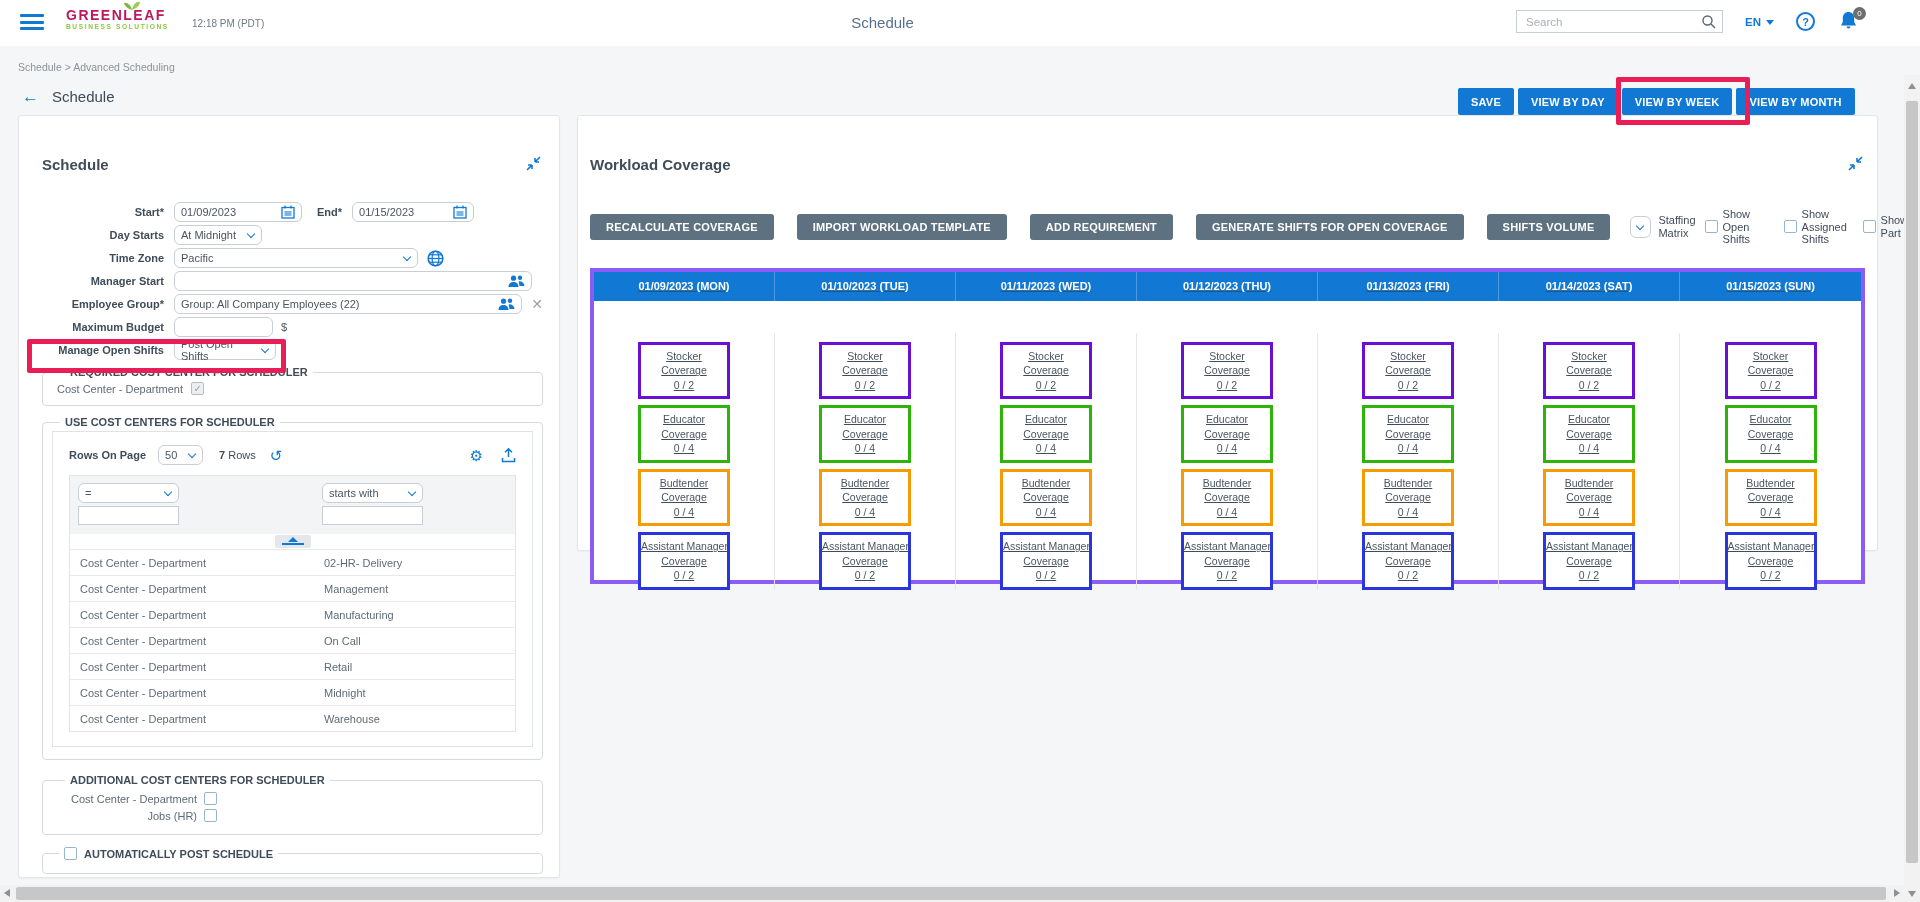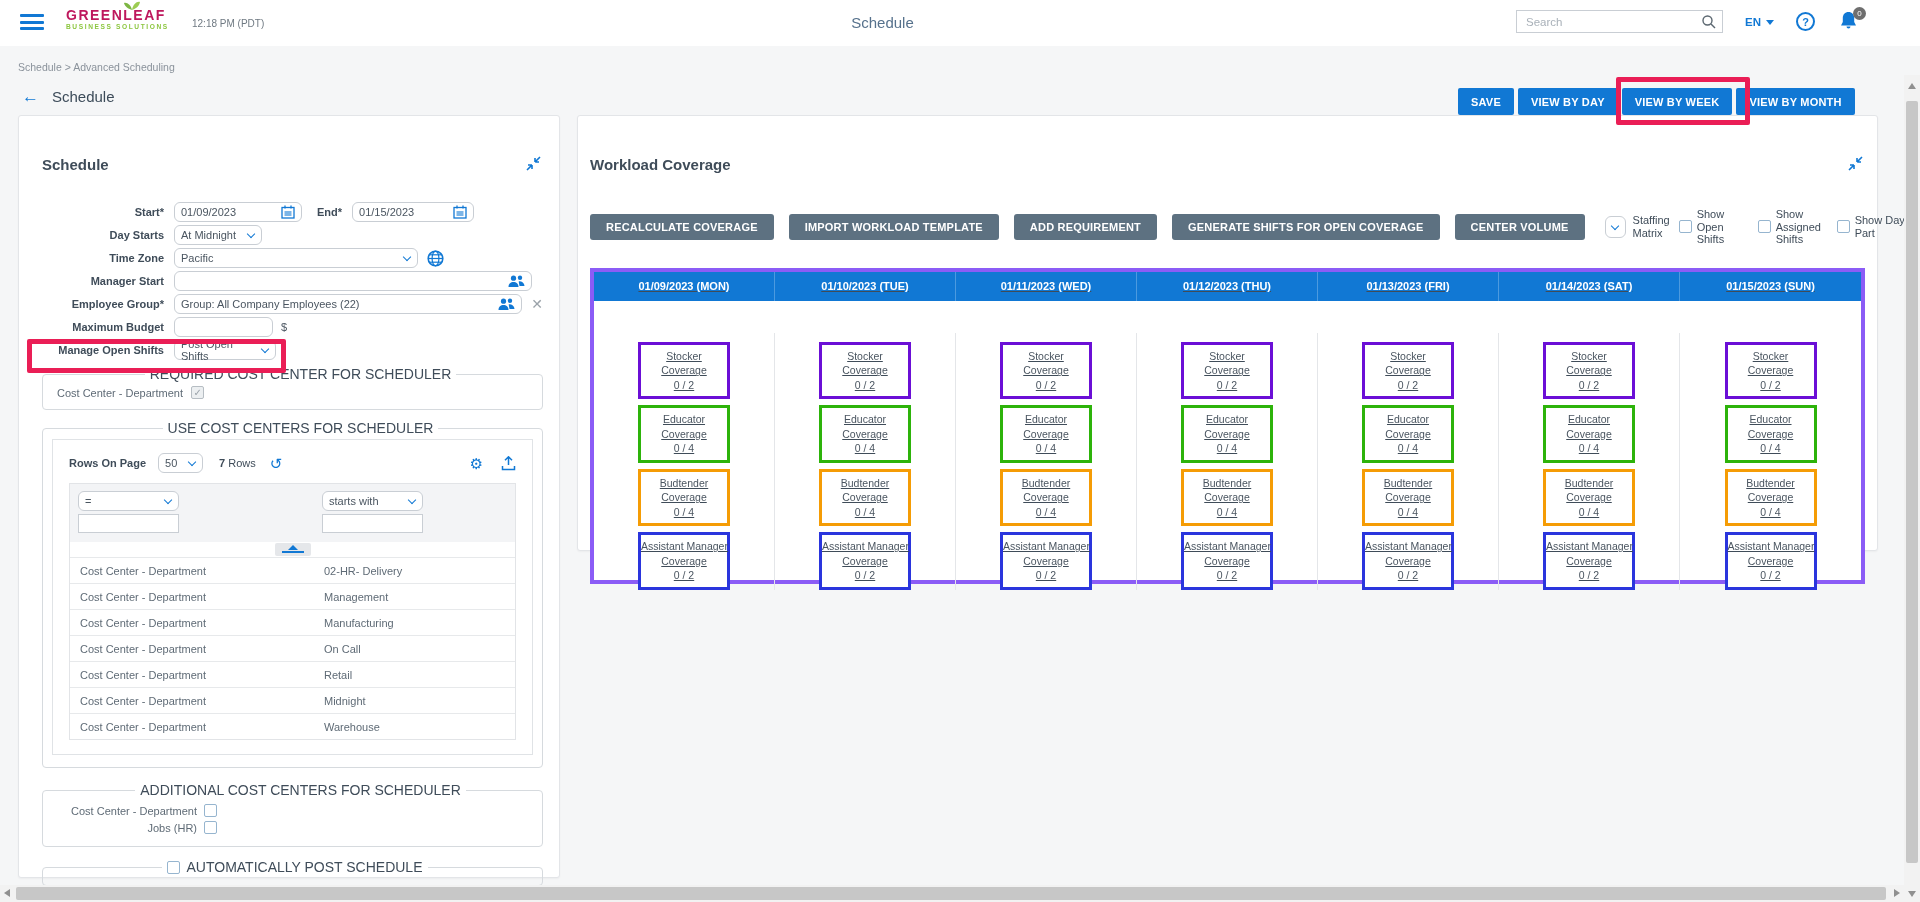--- a/index.html
+++ b/index.html
@@ -70,21 +70,21 @@
   .sel-mos{width:102px;}
   .dollar{margin-left:8px;color:#4a5560;}
   .clear-x{margin-left:9px;color:#9aa2a9;font-size:14px;cursor:pointer;line-height:1;}
   .ic-btn{flex:none;cursor:pointer;display:inline-flex;}
   
   .cb{width:13px;height:13px;border:1px solid #96b5cf;border-radius:2px;background:#fff;flex:none;position:relative;cursor:pointer;}
   .cb.checked-disabled{background:#eceff1;border-color:#b6bdc3;cursor:default;}
   .cb.checked-disabled::after{content:"\2713";color:#9aa2a9;font-size:10px;position:absolute;left:1.5px;top:-0.5px;}
   
   fieldset{border:1px solid #d6dade;border-radius:4px;margin:0;padding:2px 14px 8px;}
-  legend{font-size:14px;font-weight:normal;color:var(--text);padding:0 5px;margin-left:8px;text-align:center;}
+  legend{font-size:11px;font-weight:bold;color:var(--text);padding:0 5px;margin-left:8px;}
   .fs-item{display:flex;align-items:center;font-size:11px;color:var(--muted);padding:2px 0;gap:8px;}
   .fs-required{margin-top:6px;}
   .fs-use{margin-top:10px;padding:0 9px 12px;}
   .tbl-wrap{border:1px solid #e0e3e6;margin-top:3px;padding:12px 16px 14px;}
   .tbl-controls{display:flex;align-items:center;height:22px;font-size:11px;}
   .tc-label{font-weight:bold;}
   .pg-sel{width:45px;margin-left:12px;}
   .rows-count{margin-left:16px;color:var(--text);}
   .refresh-ic{margin-left:14px;color:var(--accent);font-size:15px;cursor:pointer;line-height:1;}
   .gear-ic{color:var(--accent);font-size:15px;cursor:pointer;line-height:1;}
@@ -104,21 +104,21 @@
   .trow{display:flex;height:26px;align-items:center;border-top:1px solid #e7e9eb;color:var(--muted);cursor:pointer;}
   .td1{width:244px;padding-left:10px;}
   .td2{flex:1;padding-left:10px;}
   .fs-add{margin-top:14px;padding:4px 14px 10px;}
   .add-item{display:flex;align-items:center;padding:2px 0;font-size:11px;color:var(--muted);}
   .add-label{width:140px;text-align:right;margin-right:7px;}
   .fs-auto{margin-top:12px;height:27px;padding:0 14px;}
   .legend-flex{display:flex;align-items:center;gap:7px;margin-left:2px;}
   
   .wl-toolbar{margin-top:35px;display:flex;align-items:center;}
-  .wl-btns{display:flex;gap:15px;}
+  .wl-btns{display:flex;gap:23px;}
   .gray-btn{background:var(--slate);color:#fff;border:none;border-radius:3px;height:26px;font:bold 11px "Liberation Sans",sans-serif;padding:0 16px;letter-spacing:.2px;cursor:pointer;white-space:nowrap;}
   .staff-select{width:250px;height:22px;margin-left:20px;}
   .staff-label{font-size:11px;color:var(--text);margin-left:7px;width:46px;line-height:1.2;}
   .show-group{display:flex;align-items:center;margin-left:9px;gap:5px;font-size:11px;color:var(--text);cursor:pointer;}
   .show-label{width:52px;line-height:1.15;}
   .cal{margin-top:22px;border:4px solid #8b5cf6;text-decoration:underline;}
   .cal-head{display:grid;grid-template-columns:repeat(7,1fr);background:var(--accent);height:29px;}
   .day-head{display:flex;align-items:center;justify-content:center;color:#fff;font-weight:bold;font-size:11px;border-right:1px solid rgba(255,255,255,.25);}
   .day-head:last-child{border-right:none;}
   .cal-body{display:grid;grid-template-columns:repeat(7,1fr);height:247px;background:#fff;margin-top:32px;}
@@ -407,21 +407,21 @@
       <path d="M14 1 L9 6 M9 6 L9 2 M9 6 L13 6" stroke="#1178d4" stroke-width="1.6" fill="none"></path>
     </svg>
   </div>
 
   <div class="wl-toolbar">
     <div class="wl-btns" id="wl-buttons">
         <button class="gray-btn">RECALCULATE COVERAGE</button>
         <button class="gray-btn">IMPORT WORKLOAD TEMPLATE</button>
         <button class="gray-btn">ADD REQUIREMENT</button>
         <button class="gray-btn">GENERATE SHIFTS FOR OPEN COVERAGE</button>
-        <button class="gray-btn">CENTER VOLUME</button>
+        <button class="gray-btn">SHIFTS VOLUME</button>
       </div>
     <span class="ctl staff-select">
       <span></span>
       <span class="chev ml-auto"></span>
     </span>
     <span class="staff-label">Staffing Matrix</span>
     <span id="show-filters" style="display:flex;align-items:center">
         <span class="show-group">
           <span class="cb"></span>
           <span class="show-label">Show Open Shifts</span>

